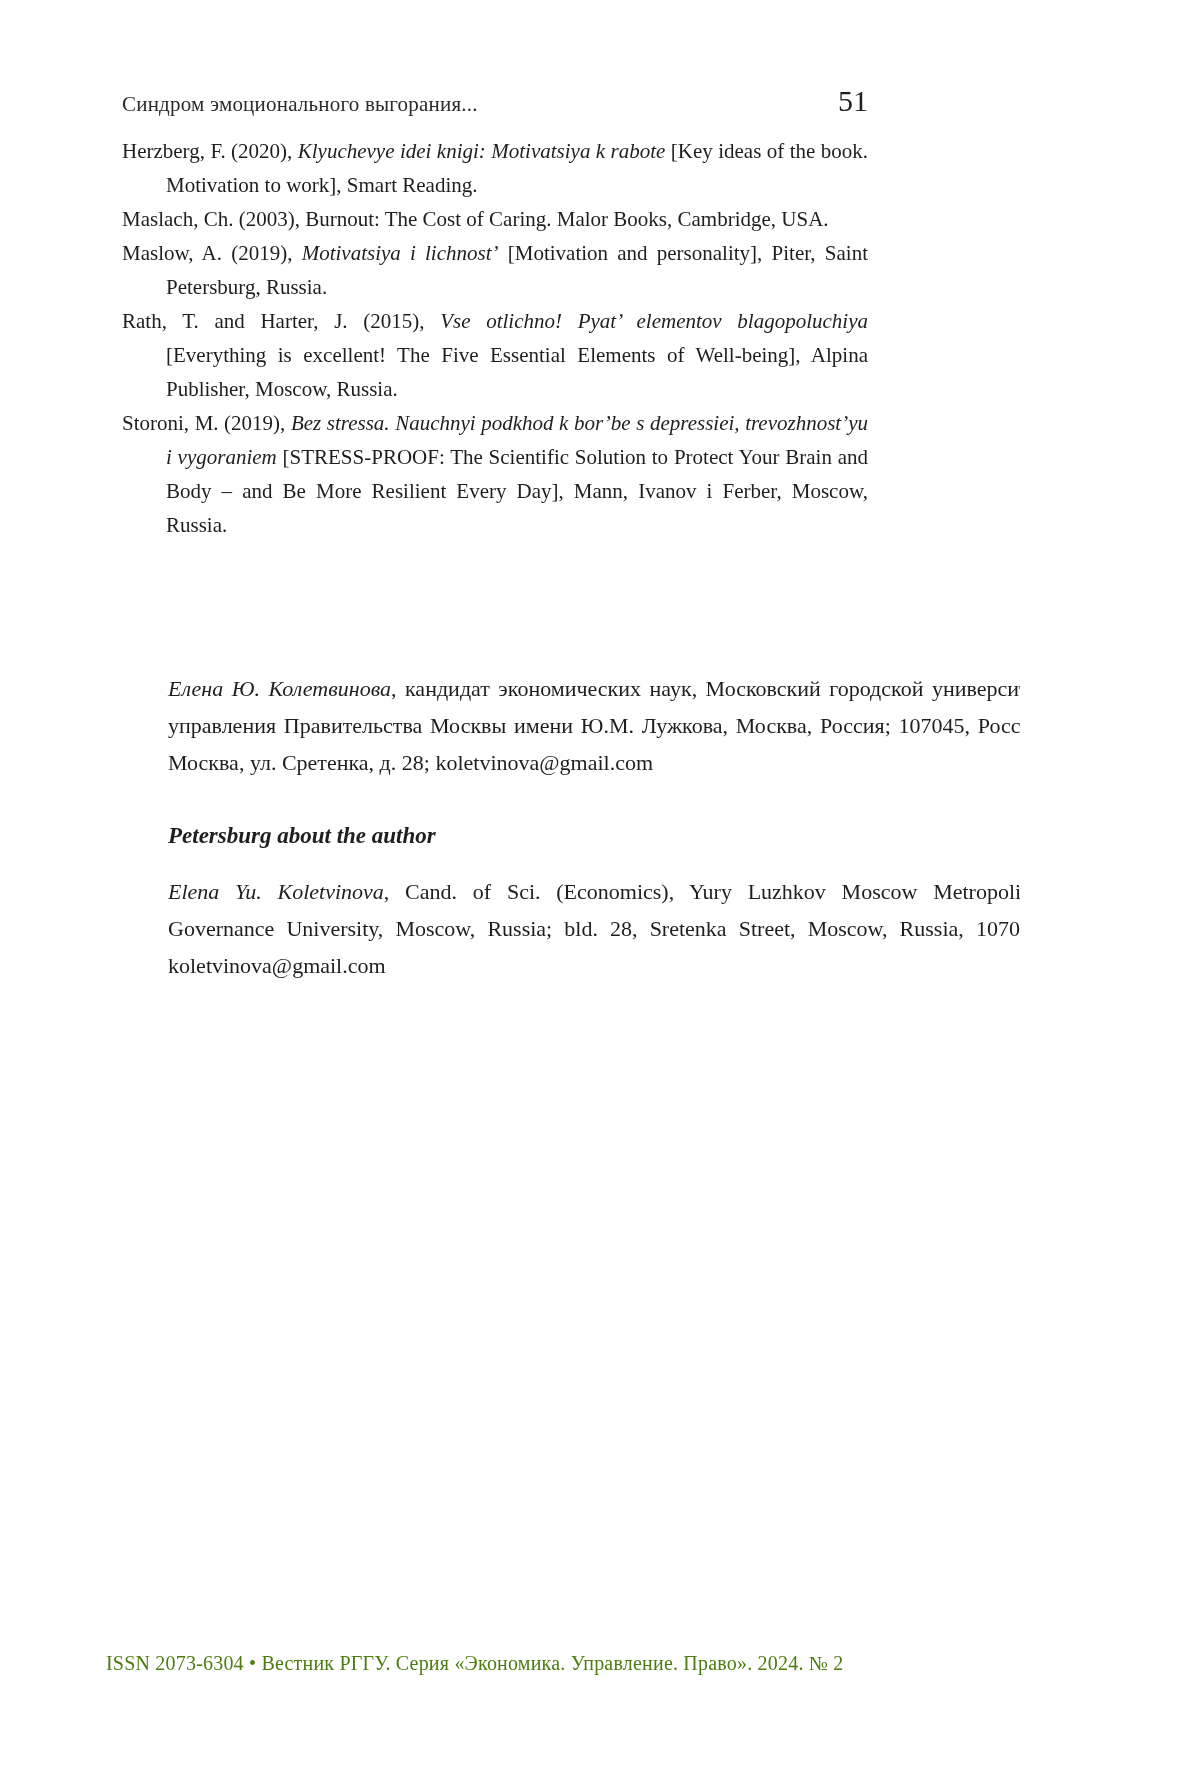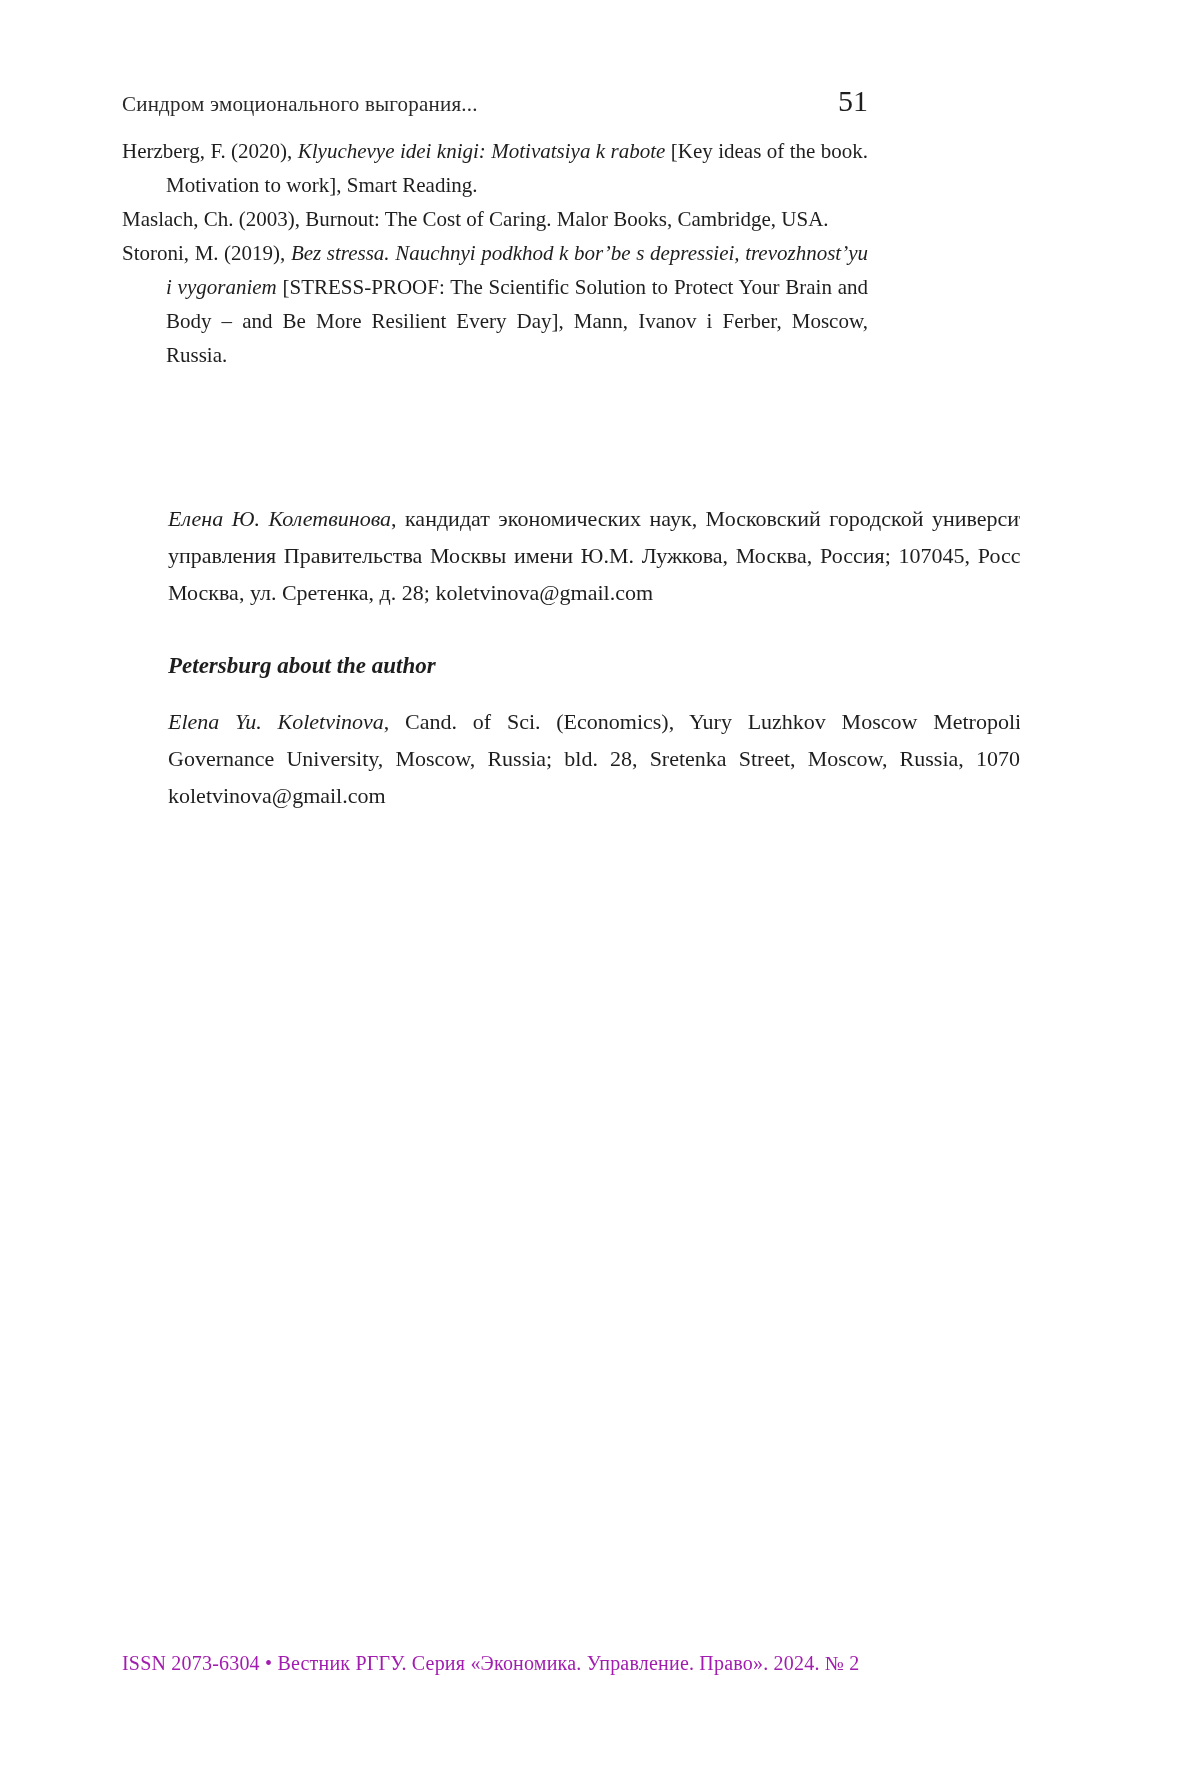--- a/index.html
+++ b/index.html
@@ -60,39 +60,41 @@
     margin: 0;
     font-size: 22px;
     line-height: 37px;
     text-align: justify;
   }
   .author-name { font-style: italic; }
   i { font-style: italic; }
   .footer {
     position: absolute;
     top: 1652px;
-    left: 122px;
+    left: 106px;
     font-size: 20px;
-    color: #a21caf;
+    color: #4d7c0f;
     letter-spacing: 0.2px;
   }
 </style>
 </head>
 <body>
 
 <div class="page">
 
   <div class="running-header">
     <span class="running-head">Синдром эмоционального выгорания...</span>
     <span class="page-number">51</span>
   </div>
 
   <div class="references">
     <p class="ref"><span>Herzberg, F. (2020), </span><i>Klyuchevye idei knigi: Motivatsiya k rabote</i><span> [Key ideas of the book. Motivation to work], Smart Reading.</span></p>
     <p class="ref"><span>Maslach, Ch. (2003), Burnout: The Cost of Caring. Malor Books, Cambridge, USA.</span><i></i><span></span></p>
+    <p class="ref"><span>Maslow, A. (2019), </span><i>Motivatsiya i lichnost’</i><span> [Motivation and personality], Piter, Saint Petersburg, Russia.</span></p>
+    <p class="ref"><span>Rath, T. and Harter, J. (2015), </span><i>Vse otlichno! Pyat’ elementov blagopoluchiya</i><span> [Everything is excellent! The Five Essential Elements of Well-being], Alpina Publisher, Moscow, Russia.</span></p>
     <p class="ref"><span>Storoni, M. (2019), </span><i>Bez stressa. Nauchnyi podkhod k bor’be s depressiei, trevozhnost’yu i vygoraniem</i><span> [STRESS-PROOF: The Scientific Solution to Protect Your Brain and Body – and Be More Resilient Every Day], Mann, Ivanov i Ferber, Moscow, Russia.</span></p>
   </div>
 
   <div class="author-section section-ru">
     <p class="author-paragraph"><span class="author-name">Елена Ю. Колетвинова</span><span>, кандидат экономических наук, Московский городской университет управления Правительства Москвы имени Ю.М. Лужкова, Москва, Россия; 107045, Россия, Москва, ул. Сретенка, д. 28; koletvinova@gmail.com</span></p>
   </div>
 
   <div class="author-section section-en">
     <h2 class="section-heading">Petersburg about the author</h2>
     <p class="author-paragraph"><span class="author-name">Elena Yu. Koletvinova</span><span>, Cand. of Sci. (Economics), Yury Luzhkov Moscow Metropolitan Governance University, Moscow, Russia; bld. 28, Sretenka Street, Moscow, Russia, 107045; koletvinova@gmail.com</span></p>

